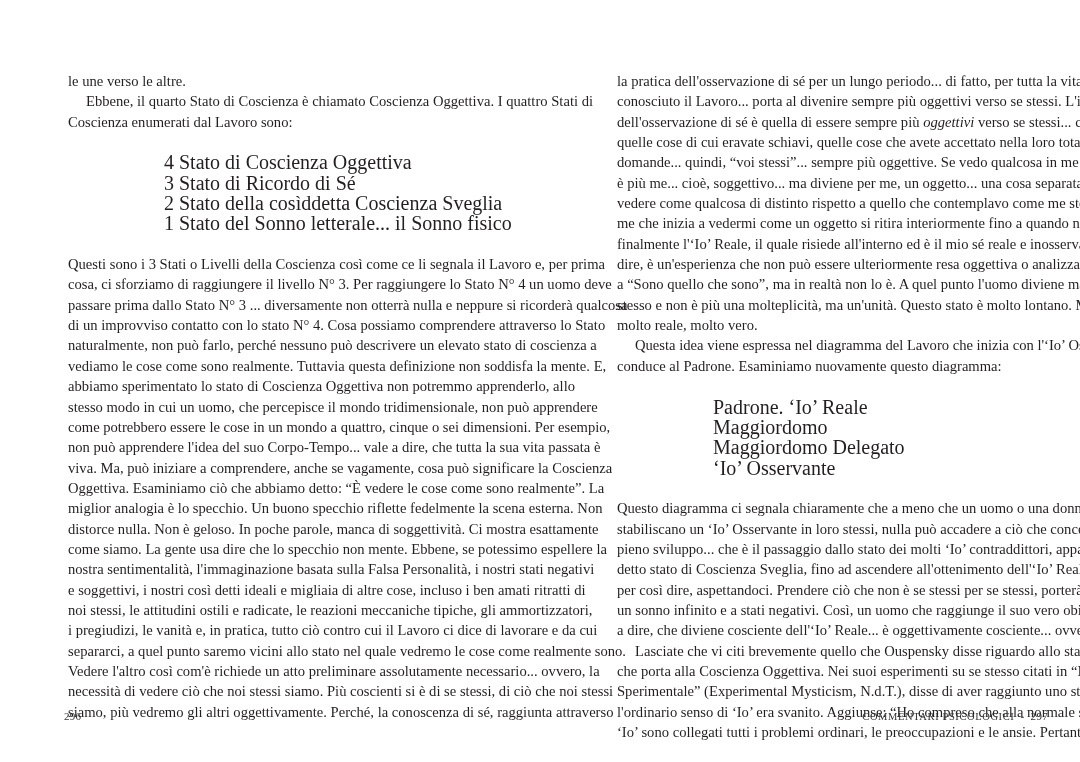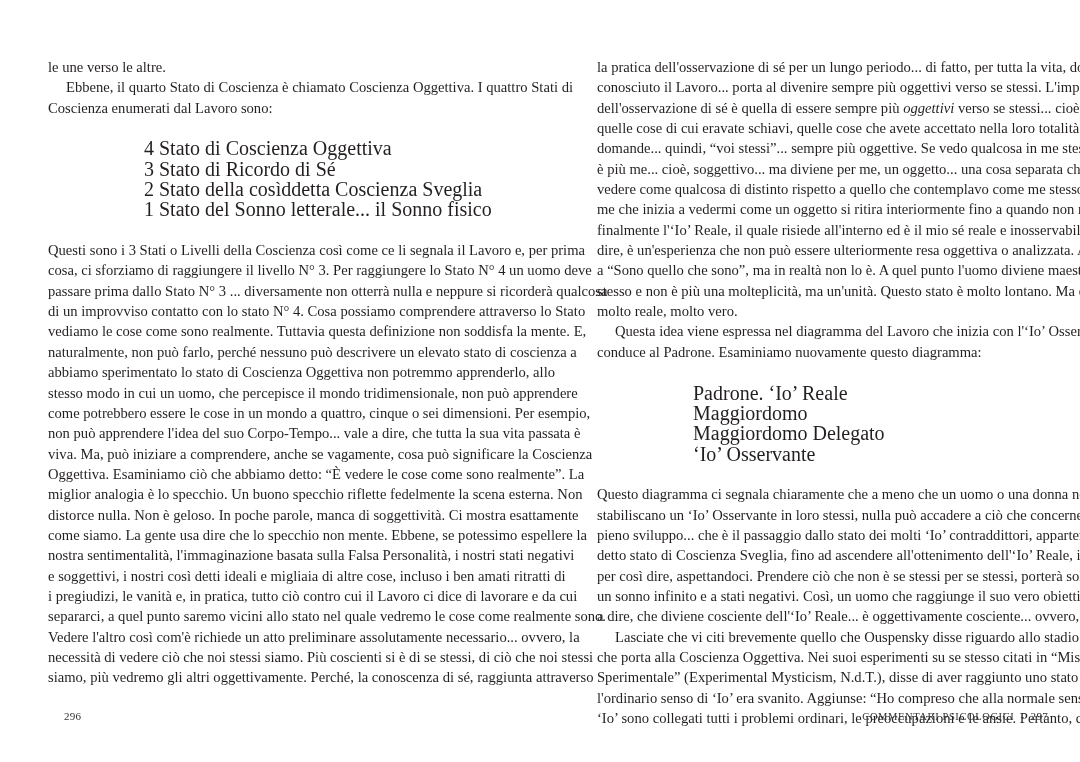--- a/index.html
+++ b/index.html
@@ -1,18 +1,18 @@
 <!DOCTYPE html>
 <html><head>
 <meta charset="utf-8">
 <style>
   html, body { margin: 0; padding: 0; background: #ffffff; }
   body { width: 1080px; height: 762px; position: relative; overflow: hidden;
          font-family: "Liberation Serif", "DejaVu Serif", serif; color: #231f20; }
-  .page { position: absolute; top: 57px; width: 452px; }
+  .page { position: absolute; top: 71px; width: 452px; margin-left: 20px; }
   .page.left { left: 48px; }
   .page.right { left: 597px; }
   .line { font-size: 14.6px; line-height: 20.35px; height: 20.35px; white-space: nowrap;
           text-align: justify; text-align-last: justify; }
   .line.last { text-align-last: left; }
   .line.indent { text-indent: 18px; }
   .line.blank { height: 20.35px; }
   .list-item { font-size: 20px; line-height: 20.35px; height: 20.35px; white-space: nowrap; }
   .left .list-item { padding-left: 96px; }
   .right .list-item { padding-left: 96px; }
@@ -32,33 +32,34 @@
     <div class="line blank"></div>
     <div class="list-item">4 Stato di Coscienza Oggettiva</div>
     <div class="list-item">3 Stato di Ricordo di Sé</div>
     <div class="list-item">2 Stato della cosìddetta Coscienza Sveglia</div>
     <div class="list-item">1 Stato del Sonno letterale... il Sonno fisico</div>
     <div class="line blank"></div>
     <div class="line">Questi sono i 3 Stati o Livelli della Coscienza così come ce li segnala il Lavoro e, per prima</div>
     <div class="line">cosa, ci sforziamo di raggiungere il livello N° 3. Per raggiungere lo Stato N° 4 un uomo deve</div>
     <div class="line">passare prima dallo Stato N° 3 ... diversamente non otterrà nulla e neppure si ricorderà qualcosa</div>
     <div class="line">di un improvviso contatto con lo stato N° 4. Cosa possiamo comprendere attraverso lo Stato</div>
+    <div class="line">naturalmente, non può farlo, perché nessuno può descrivere un elevato stato di coscienza a</div>
     <div class="line">vediamo le cose come sono realmente. Tuttavia questa definizione non soddisfa la mente. E,</div>
-    <div class="line">naturalmente, non può farlo, perché nessuno può descrivere un elevato stato di coscienza a</div>
     <div class="line">abbiamo sperimentato lo stato di Coscienza Oggettiva non potremmo apprenderlo, allo</div>
     <div class="line">stesso modo in cui un uomo, che percepisce il mondo tridimensionale, non può apprendere</div>
     <div class="line">come potrebbero essere le cose in un mondo a quattro, cinque o sei dimensioni. Per esempio,</div>
     <div class="line">non può apprendere l'idea del suo Corpo-Tempo... vale a dire, che tutta la sua vita passata è</div>
     <div class="line">viva. Ma, può iniziare a comprendere, anche se vagamente, cosa può significare la Coscienza</div>
     <div class="line">Oggettiva. Esaminiamo ciò che abbiamo detto: “È vedere le cose come sono realmente”. La</div>
     <div class="line">miglior analogia è lo specchio. Un buono specchio riflette fedelmente la scena esterna. Non</div>
     <div class="line">distorce nulla. Non è geloso. In poche parole, manca di soggettività. Ci mostra esattamente</div>
     <div class="line">come siamo. La gente usa dire che lo specchio non mente. Ebbene, se potessimo espellere la</div>
     <div class="line">nostra sentimentalità, l'immaginazione basata sulla Falsa Personalità, i nostri stati negativi</div>
     <div class="line">e soggettivi, i nostri così detti ideali e migliaia di altre cose, incluso i ben amati ritratti di</div>
+    <div class="line">noi stessi, le attitudini ostili e radicate, le reazioni meccaniche tipiche, gli ammortizzatori,</div>
     <div class="line">i pregiudizi, le vanità e, in pratica, tutto ciò contro cui il Lavoro ci dice di lavorare e da cui</div>
     <div class="line">separarci, a quel punto saremo vicini allo stato nel quale vedremo le cose come realmente sono.</div>
     <div class="line">Vedere l'altro così com'è richiede un atto preliminare assolutamente necessario... ovvero, la</div>
     <div class="line">necessità di vedere ciò che noi stessi siamo. Più coscienti si è di se stessi, di ciò che noi stessi</div>
     <div class="line">siamo, più vedremo gli altri oggettivamente. Perché, la conoscenza di sé, raggiunta attraverso</div>
   </div>
 <div class="page right" id="right-page">
     <div class="line">la pratica dell'osservazione di sé per un lungo periodo... di fatto, per tutta la vita, dopo aver</div>
     <div class="line">conosciuto il Lavoro... porta al divenire sempre più oggettivi verso se stessi. L'importanza</div>
     <div class="line"><span>dell'osservazione di sé è quella di essere sempre più </span><em>oggettivi</em><span> verso se stessi... cioè, rendere</span></div>

